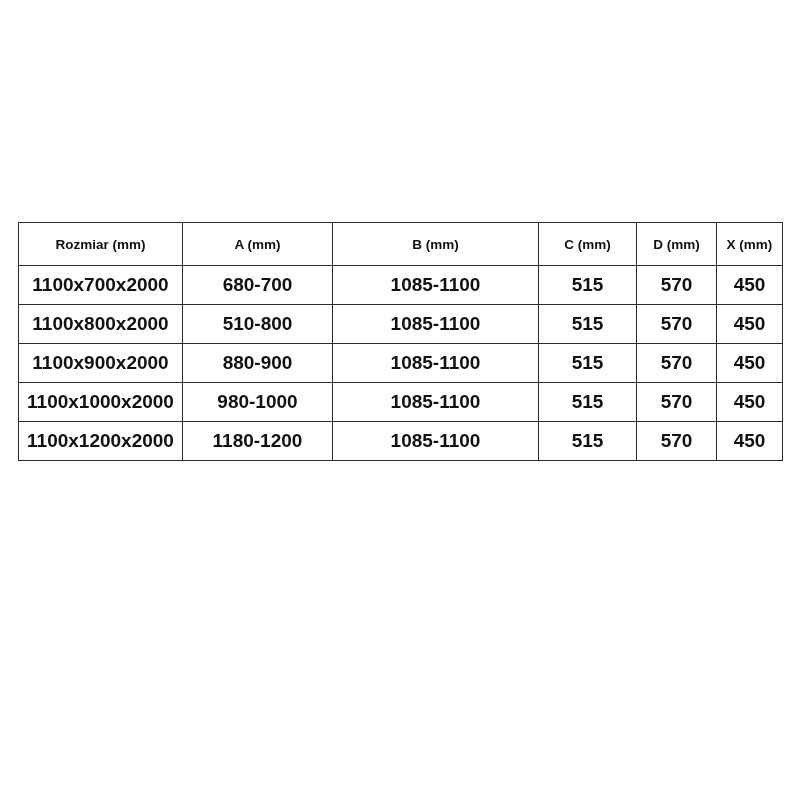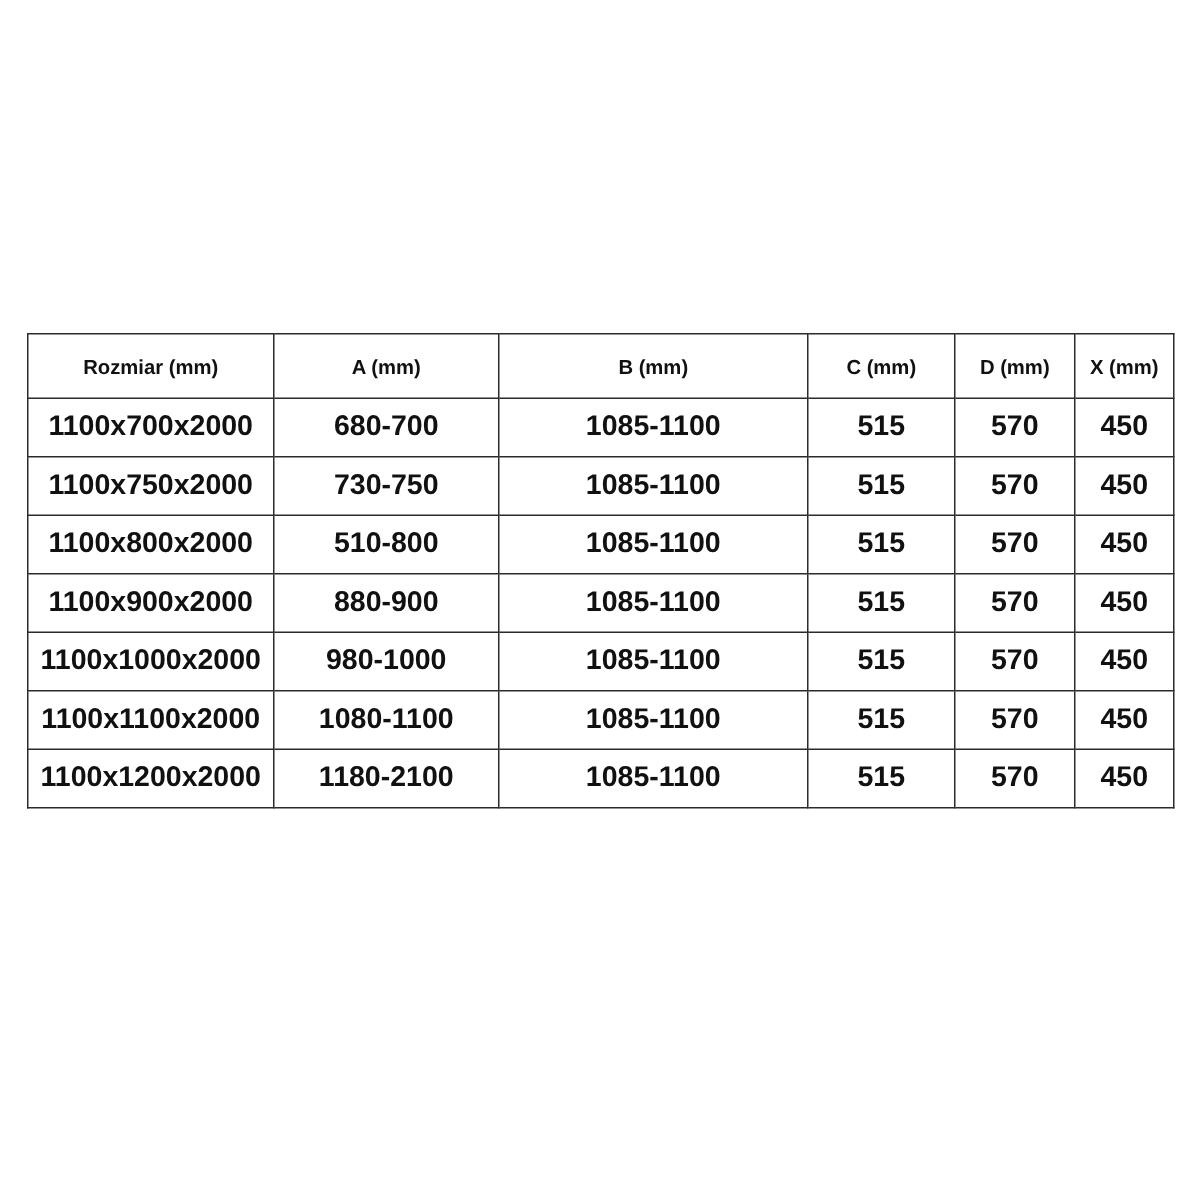--- a/index.html
+++ b/index.html
@@ -84,28 +84,20 @@
       <tbody>
         <tr>
           <td>1100x700x2000</td>
           <td>680-700</td>
           <td>1085-1100</td>
           <td>515</td>
           <td>570</td>
           <td>450</td>
         </tr>
         <tr>
-          <td>1100x750x2000</td>
-          <td>730-750</td>
-          <td>1085-1100</td>
-          <td>515</td>
-          <td>570</td>
-          <td>450</td>
-        </tr>
-        <tr>
           <td>1100x800x2000</td>
           <td>510-800</td>
           <td>1085-1100</td>
           <td>515</td>
           <td>570</td>
           <td>450</td>
         </tr>
         <tr>
           <td>1100x900x2000</td>
           <td>880-900</td>
@@ -116,30 +108,22 @@
         </tr>
         <tr>
           <td>1100x1000x2000</td>
           <td>980-1000</td>
           <td>1085-1100</td>
           <td>515</td>
           <td>570</td>
           <td>450</td>
         </tr>
         <tr>
-          <td>1100x1100x2000</td>
-          <td>1080-1100</td>
-          <td>1085-1100</td>
-          <td>515</td>
-          <td>570</td>
-          <td>450</td>
-        </tr>
-        <tr>
           <td>1100x1200x2000</td>
-          <td>1180-2100</td>
+          <td>1180-1200</td>
           <td>1085-1100</td>
           <td>515</td>
           <td>570</td>
           <td>450</td>
         </tr>
       </tbody>
     </table>
   </div>
 </div>
 

